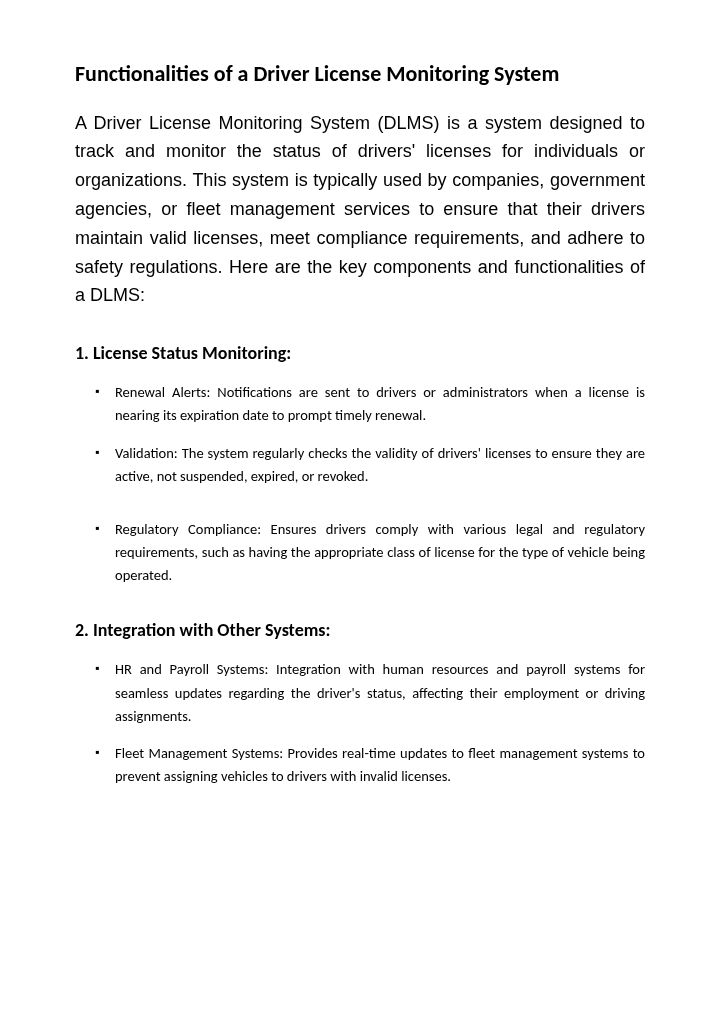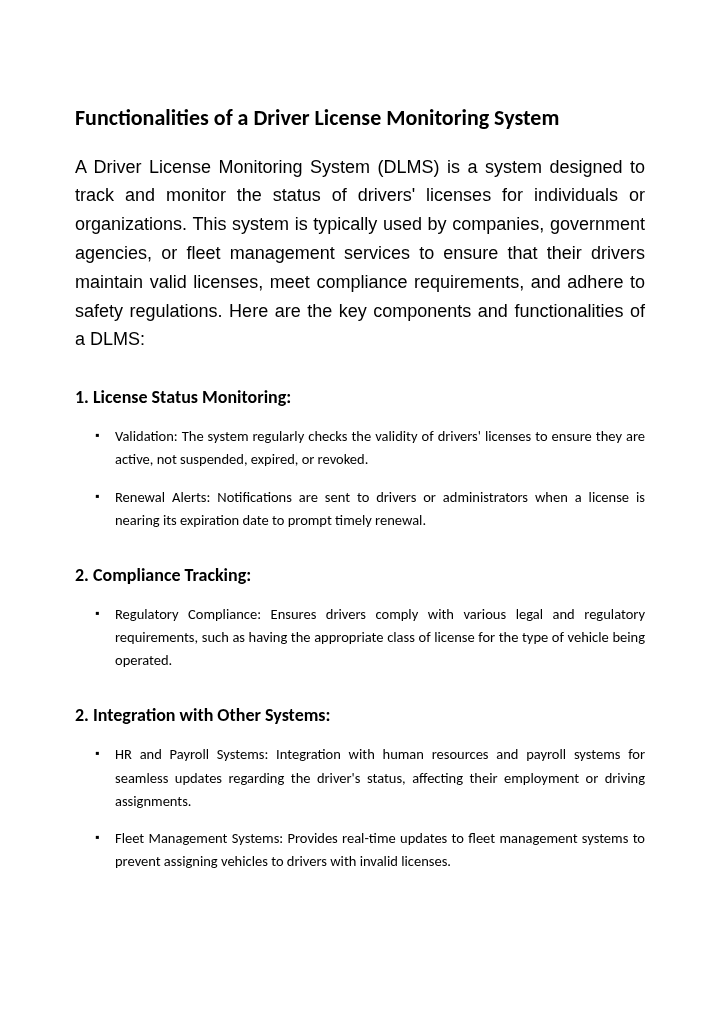--- a/index.html
+++ b/index.html
@@ -13,21 +13,20 @@
       font-family: 'Times New Roman', Times, serif;
       font-size: 15px;
       line-height: 1.5;
       color: #000000;
       width: 720px;
       min-height: 1018px;
     }
 
     .page {
       padding: 60px 75px;
-      margin-top: 44px;
     }
 
     h1 {
       font-family: 'Calibri', 'Arial', sans-serif;
       font-size: 22px;
       font-weight: bold;
       margin-bottom: 20px;
       line-height: 1.3;
     }
 
@@ -81,30 +80,29 @@
 <div class="page">
 
   <h1>Functionalities of a Driver License Monitoring System</h1>
 
   <p class="intro">A Driver License Monitoring System (DLMS) is a system designed to track and monitor the status of drivers' licenses for individuals or organizations. This system is typically used by companies, government agencies, or fleet management services to ensure that their drivers maintain valid licenses, meet compliance requirements, and adhere to safety regulations. Here are the key components and functionalities of a DLMS:</p>
 
   <div class="section">
     <div class="section-title">1. License Status Monitoring:</div>
     <ul class="bullet-list">
       <li>
-        <span>Validation: The system regularly checks the validity of drivers' licenses to ensure they are active, not suspended, expired, or revoked.</span>
+        <span>Renewal Alerts: Notifications are sent to drivers or administrators when a license is nearing its expiration date to prompt timely renewal.</span>
       </li>
       <li>
-        <span>Renewal Alerts: Notifications are sent to drivers or administrators when a license is nearing its expiration date to prompt timely renewal.</span>
+        <span>Validation: The system regularly checks the validity of drivers' licenses to ensure they are active, not suspended, expired, or revoked.</span>
       </li>
     </ul>
   </div>
 
   <div class="section">
-    <div class="section-title">2. Compliance Tracking:</div>
     <ul class="bullet-list">
       <li>
         <span>Regulatory Compliance: Ensures drivers comply with various legal and regulatory requirements, such as having the appropriate class of license for the type of vehicle being operated.</span>
       </li>
     </ul>
   </div>
 
   <div class="section">
     <div class="section-title">2. Integration with Other Systems:</div>
     <ul class="bullet-list">

